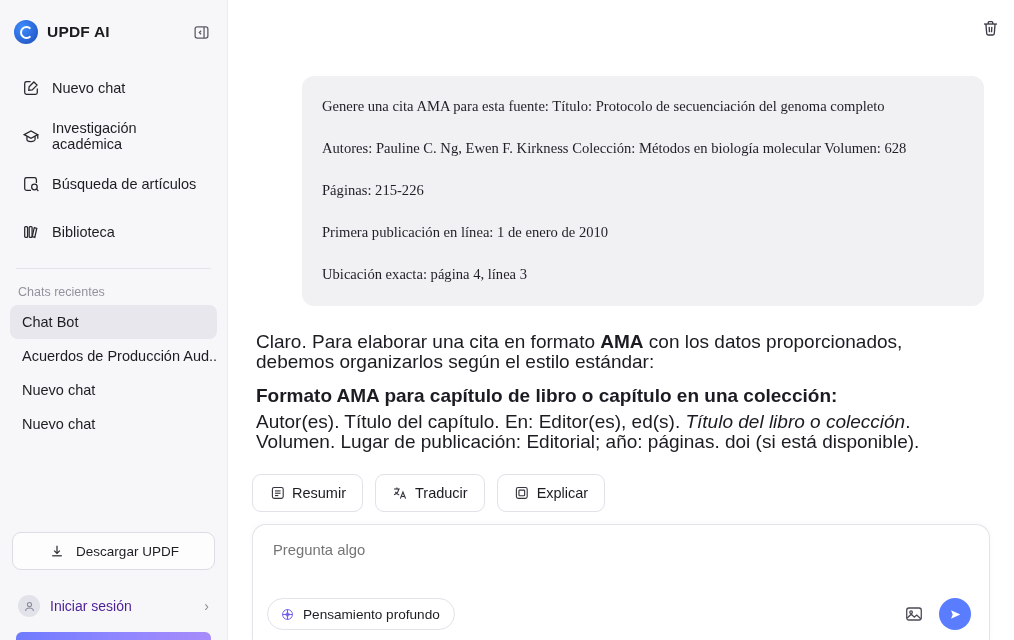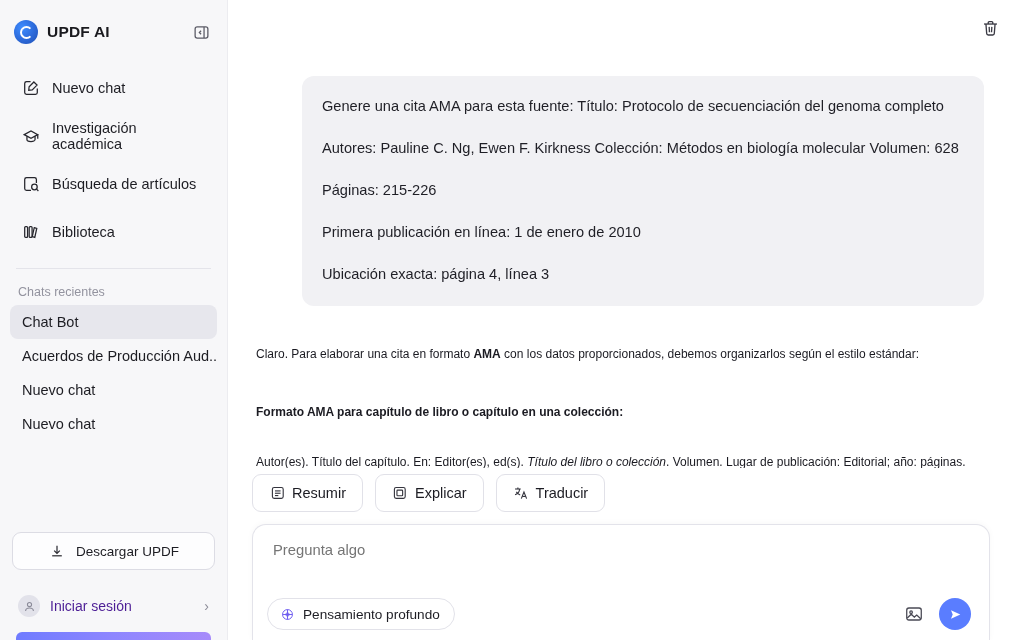--- a/index.html
+++ b/index.html
@@ -202,30 +202,31 @@
     border-radius: 12px;
     padding: 16px 20px 18px 20px;
     margin-left: 50px;
     margin-bottom: 26px;
   }
   .user-bubble p {
     margin: 0 0 14px 0;
     font-size: 14.6px;
     line-height: 28px;
     color: #1f1f26;
+    font-family: Liberation Serif, serif;
   }
   .user-bubble p:last-child { margin-bottom: 0; }
 
   .assistant {
     padding: 0 4px 0 4px;
   }
   .assistant p {
     margin: 0 0 10px 0;
-    font-size: 12px;
-    line-height: 44px;
+    font-size: 19px;
+    line-height: 20px;
     color: #1b1b22;
   }
   .assistant .heading {
     font-weight: bold;
     margin-top: 14px;
     margin-bottom: 6px;
   }
 
   
   .quick-actions {
@@ -459,38 +460,38 @@
             <line x1="6.2" y1="7.4" x2="13.2" y2="7.4"></line>
             <line x1="6.2" y1="10.3" x2="13.2" y2="10.3"></line>
             <line x1="6.2" y1="13.2" x2="10.4" y2="13.2"></line>
           </svg>
         </span>
         <span>Resumir</span>
       </div>
       <div class="qa-btn">
         <span class="qa-icon">
           <svg width="16" height="16" viewBox="0 0 20 20" fill="none" stroke="currentColor" stroke-width="1.4">
-            <rect x="3" y="3.2" width="13.5" height="13.5" rx="2.2"></rect>
-            <rect x="6.2" y="6.4" width="7.1" height="7.1" rx="1"></rect>
-          </svg>
-        </span>
-        <span>Explicar</span>
-      </div>
-      <div class="qa-btn">
-        <span class="qa-icon">
-          <svg width="16" height="16" viewBox="0 0 20 20" fill="none" stroke="currentColor" stroke-width="1.4">
             <path d="M2.6 5h7"></path>
             <path d="M6.1 3.2v1.8"></path>
             <path d="M8.2 5c0 3.2-2.3 6-5.6 7.2"></path>
             <path d="M4.2 8.6c1.2 2 2.9 3.2 4.8 3.8"></path>
             <path d="M10.4 17l3.3-8.2 3.3 8.2"></path>
             <line x1="11.6" y1="14.3" x2="15.9" y2="14.3"></line>
           </svg>
         </span>
         <span>Traducir</span>
+      </div>
+      <div class="qa-btn">
+        <span class="qa-icon">
+          <svg width="16" height="16" viewBox="0 0 20 20" fill="none" stroke="currentColor" stroke-width="1.4">
+            <rect x="3" y="3.2" width="13.5" height="13.5" rx="2.2"></rect>
+            <rect x="6.2" y="6.4" width="7.1" height="7.1" rx="1"></rect>
+          </svg>
+        </span>
+        <span>Explicar</span>
       </div>
     </div>
 
     <div class="composer">
       <input class="composer-input" type="text" placeholder="Pregunta algo" style="">
       <div class="composer-bottom">
         <div class="deep-think">
           <span class="dt-icon">
             <svg width="15" height="15" viewBox="0 0 20 20" fill="none" stroke="currentColor" stroke-width="1.3">
               <circle cx="10" cy="10" r="6.6"></circle>

